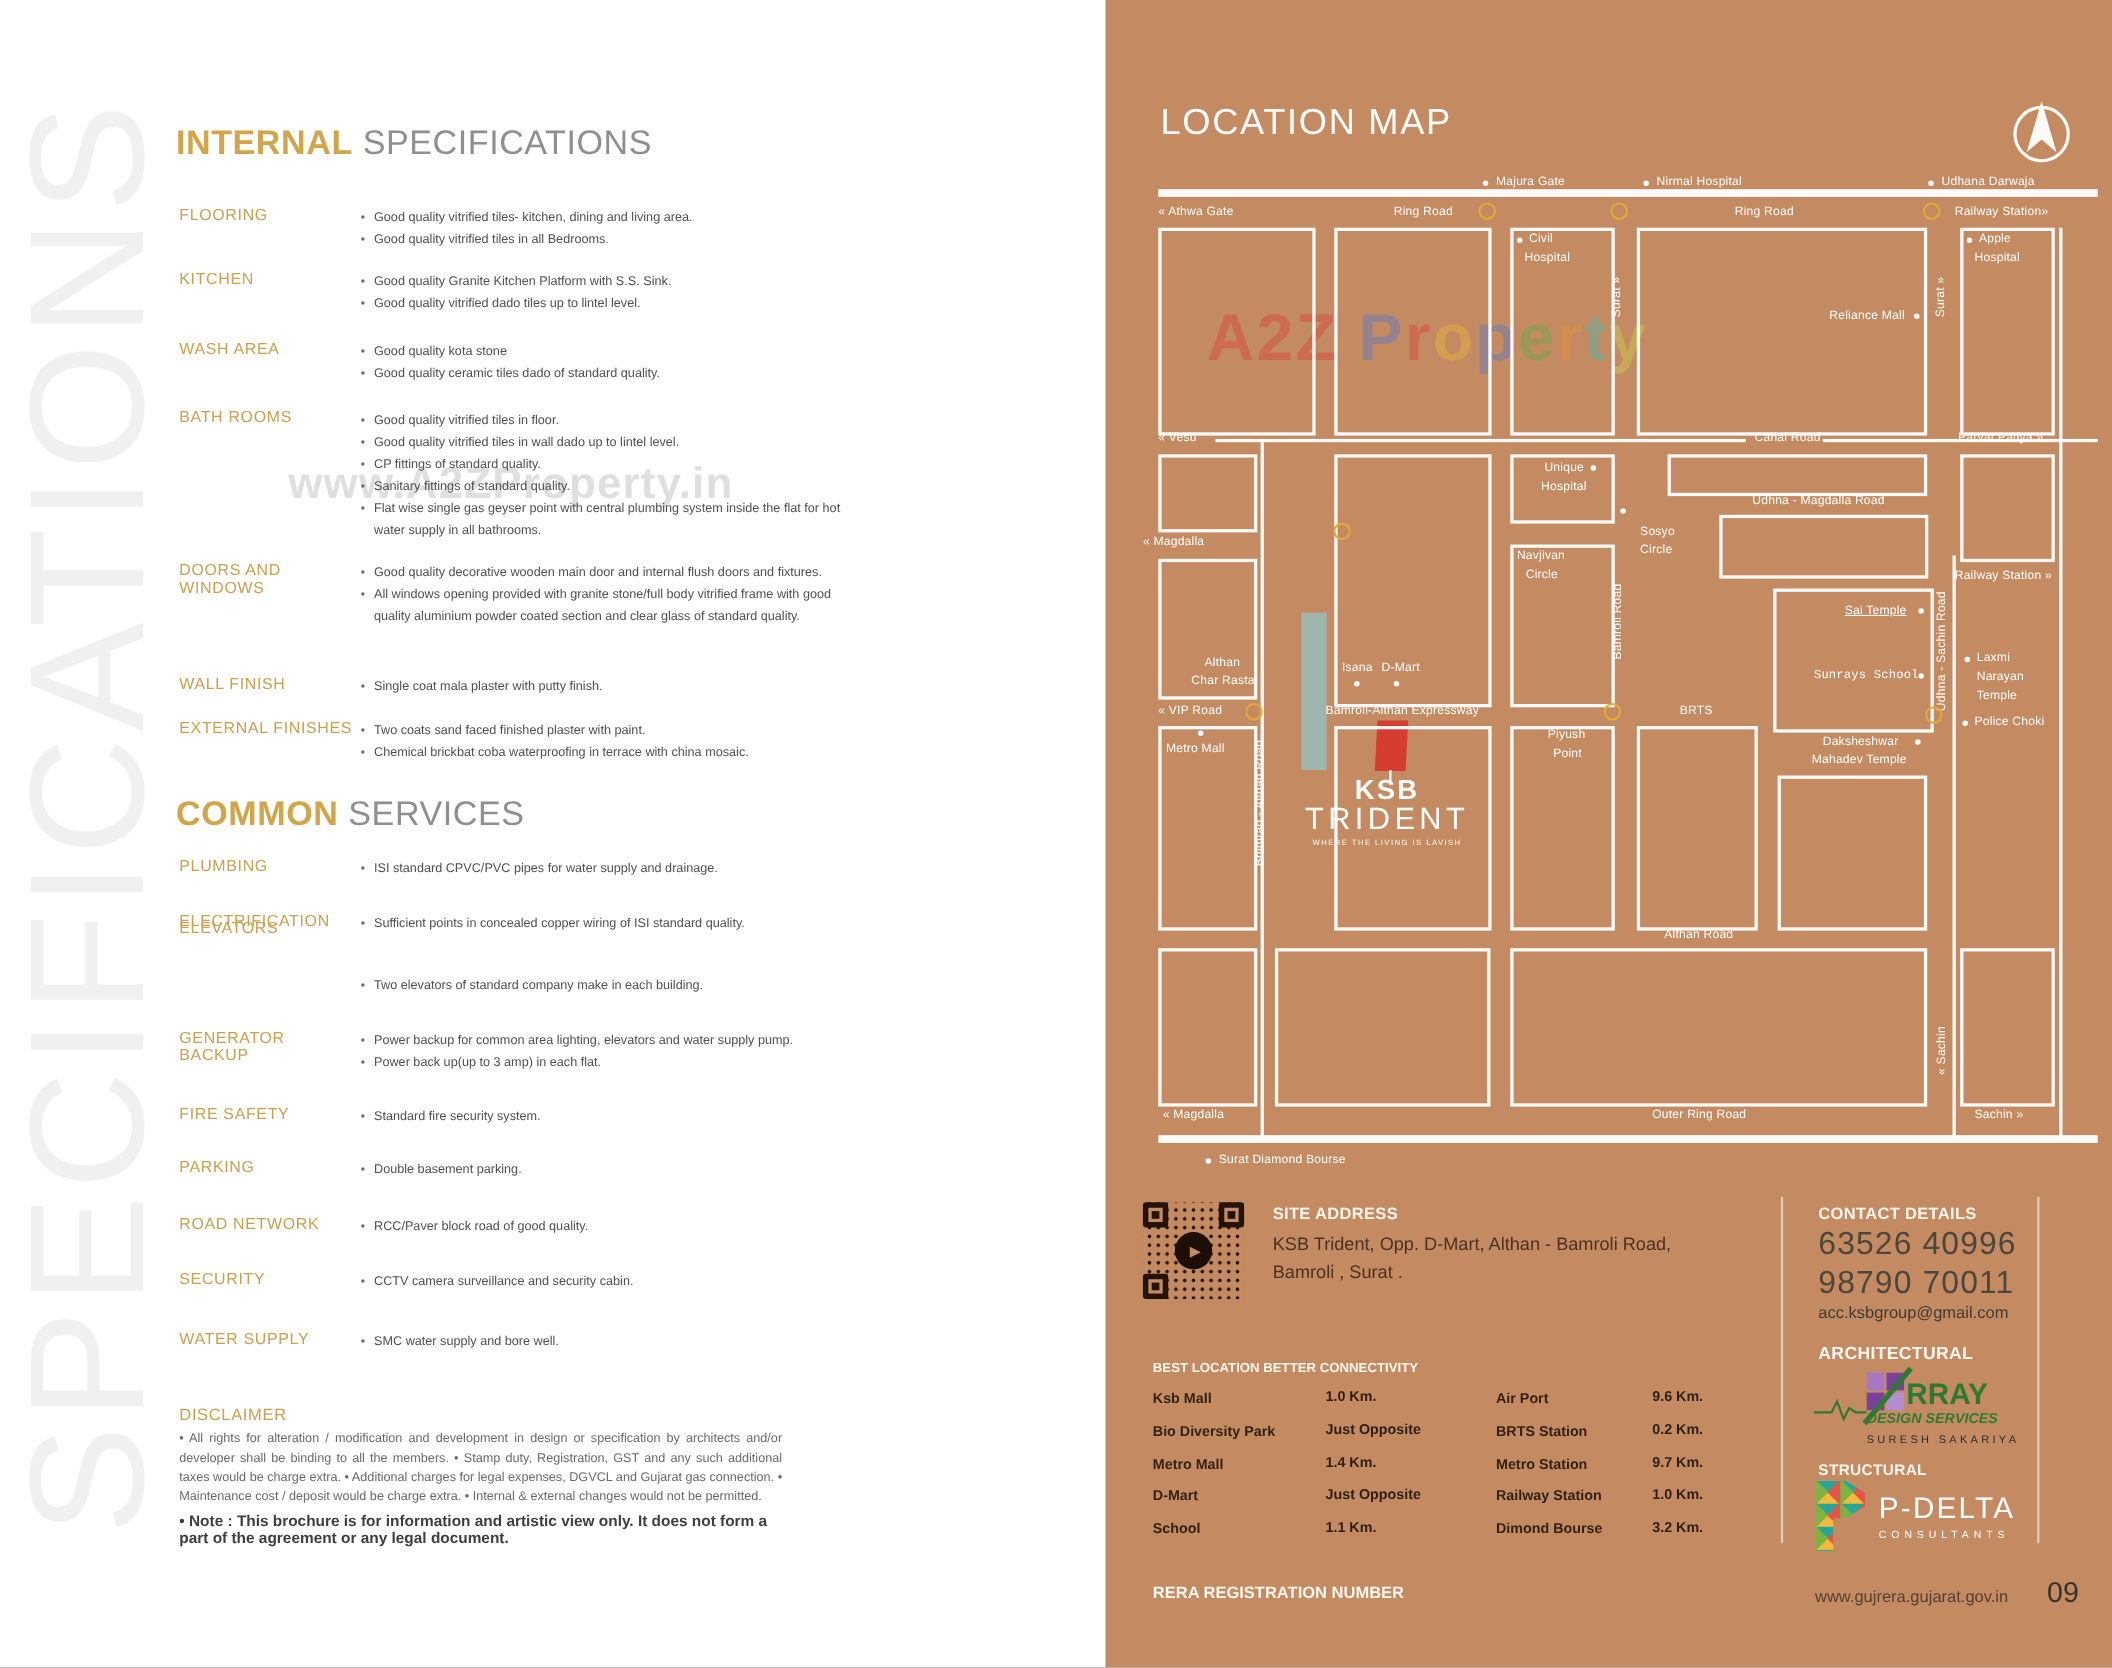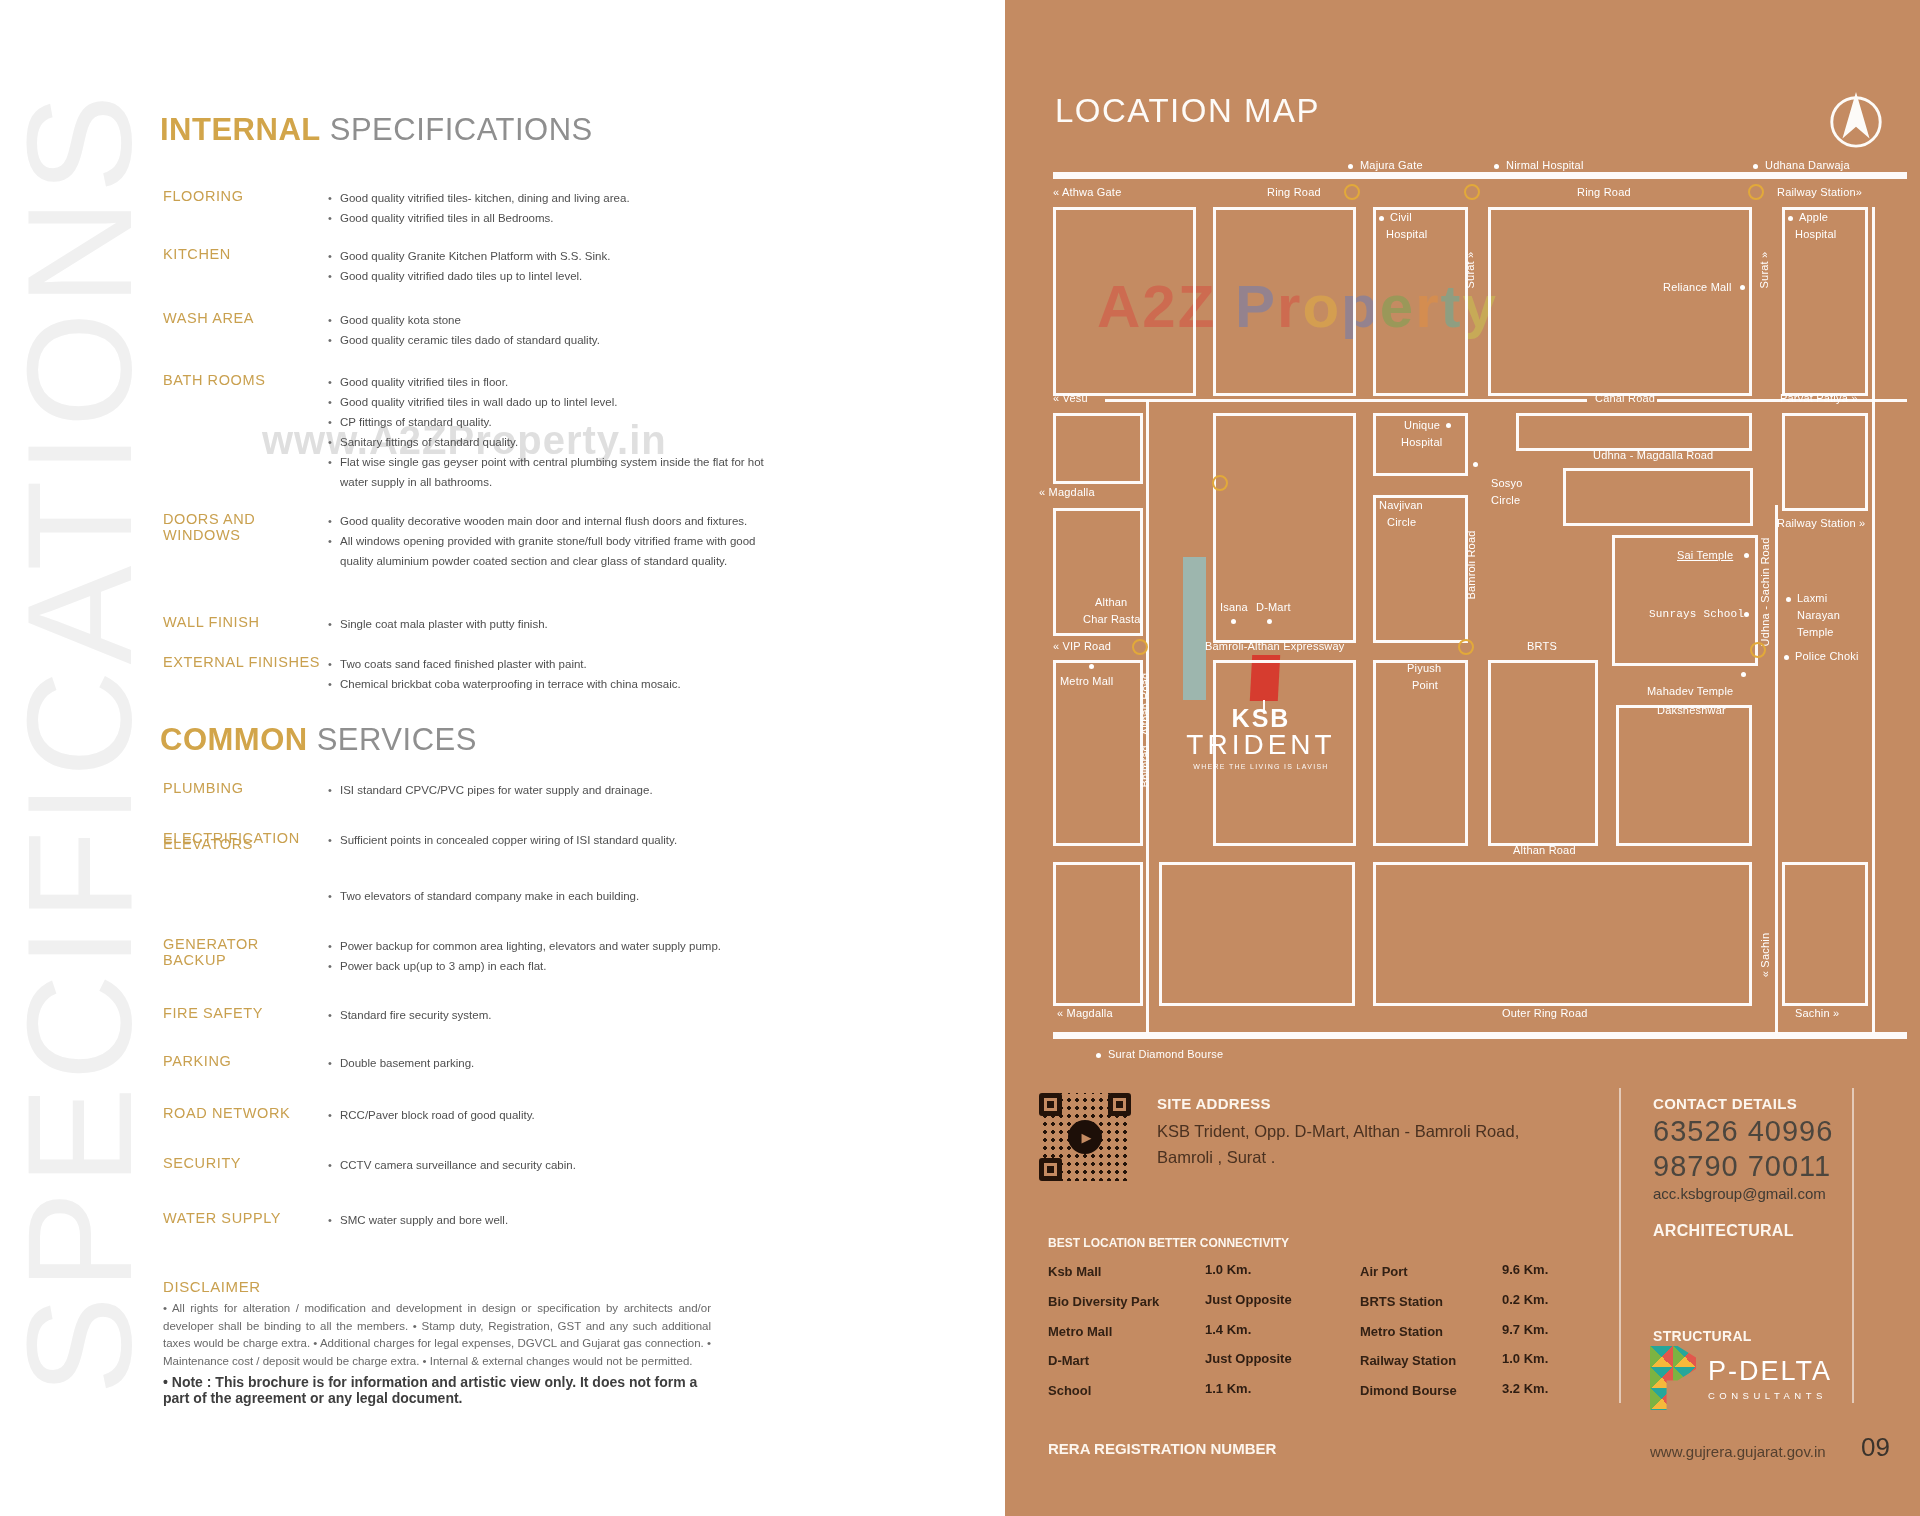--- a/index.html
+++ b/index.html
@@ -290,21 +290,21 @@
         <span class="ml" style="left: 200px; top: 640px;">Bamroli-Althan Expressway</span>
         <span class="mring" style="left: 453px; top: 639px;"></span>
         <span class="ml" style="left: 522px; top: 640px;">BRTS</span>
         <span class="mring" style="left: 745px; top: 642px;"></span>
         <span class="mdot" style="left: 779px; top: 655px;"></span>
         <span class="ml" style="left: 790px; top: 650px;">Police Choki</span>
         <span class="mdot" style="left: 84px; top: 664px;"></span>
         <span class="ml" style="left: 55px; top: 675px;">Metro Mall</span>
         <span class="ml" style="left: 402px; top: 662px;">Piyush</span>
         <span class="ml" style="left: 407px; top: 679px;">Point</span>
-        <span class="ml" style="left: 652px; top: 668px; margin-top: 36px;">Daksheshwar</span>
+        <span class="ml" style="left: 652px; top: 668px;">Daksheshwar</span>
         <span class="mdot" style="left: 736px; top: 672px;"></span>
         <span class="ml" style="left: 642px; top: 685px;">Mahadev Temple</span>
         <span class="ml rot" style="left: 140px; top: 730px;">Bhimrad - Althan Road</span>
         <span class="ml" style="left: 508px; top: 844px;">Althan Road</span>
         <span class="ml rot" style="left: 760px; top: 955px;">« Sachin</span>
         <span class="ml" style="left: 52px; top: 1007px;">« Magdalla</span>
         <span class="ml" style="left: 497px; top: 1007px;">Outer Ring Road</span>
         <span class="ml" style="left: 790px; top: 1007px;">Sachin »</span>
         <span class="mdot" style="left: 91px; top: 1053px;"></span>
         <span class="ml" style="left: 103px; top: 1048px;">Surat Diamond Bourse</span>
@@ -338,20 +338,33 @@
       </div>
     <div id="conn-right" class="conn-col">
         <div class="conn-row"><span class="conn-place">Air Port</span><span class="conn-dist">9.6 Km.</span></div>
         <div class="conn-row"><span class="conn-place">BRTS Station</span><span class="conn-dist">0.2 Km.</span></div>
         <div class="conn-row"><span class="conn-place">Metro Station</span><span class="conn-dist">9.7 Km.</span></div>
         <div class="conn-row"><span class="conn-place">Railway Station</span><span class="conn-dist">1.0 Km.</span></div>
         <div class="conn-row"><span class="conn-place">Dimond Bourse</span><span class="conn-dist">3.2 Km.</span></div>
       </div>
 
     <div class="onbrown-h" style="left:648px;top:1222px;font-size:16px">ARCHITECTURAL</div>
+    <div id="arch-logo">
+      <svg width="190" height="88" viewBox="0 0 190 88">
+        <polyline points="4,46 20,46 25,36 31,52 36,42 42,46 52,46" fill="none" stroke="#2f7a33" stroke-width="2"></polyline>
+        <rect x="52" y="10" width="16" height="16" fill="#a678c4"></rect>
+        <rect x="70" y="10" width="16" height="16" fill="#7b3f9d"></rect>
+        <rect x="52" y="28" width="16" height="16" fill="#7b3f9d"></rect>
+        <rect x="70" y="28" width="16" height="16" fill="#b78bcf"></rect>
+        <line x1="50" y1="56" x2="92" y2="6" stroke="#2f7a33" stroke-width="5"></line>
+        <text x="88" y="38" font-size="27" font-weight="bold" fill="#2f7a33">RRAY</text>
+        <text x="52" y="56" font-size="13" font-style="italic" font-weight="bold" fill="#2f7a33">DESIGN SERVICES</text>
+        <text x="52" y="74" font-size="10" letter-spacing="3" fill="#2c2c2c">SURESH SAKARIYA</text>
+      </svg>
+    </div>
 
     <div class="onbrown-h" style="left:648px;top:1328px;font-size:14px">STRUCTURAL</div>
     <div id="str-logo">
       <div class="pmosaic"></div>
       <div>
         <div class="pd-name">P-DELTA</div>
         <div class="pd-sub">CONSULTANTS</div>
       </div>
     </div>
 

